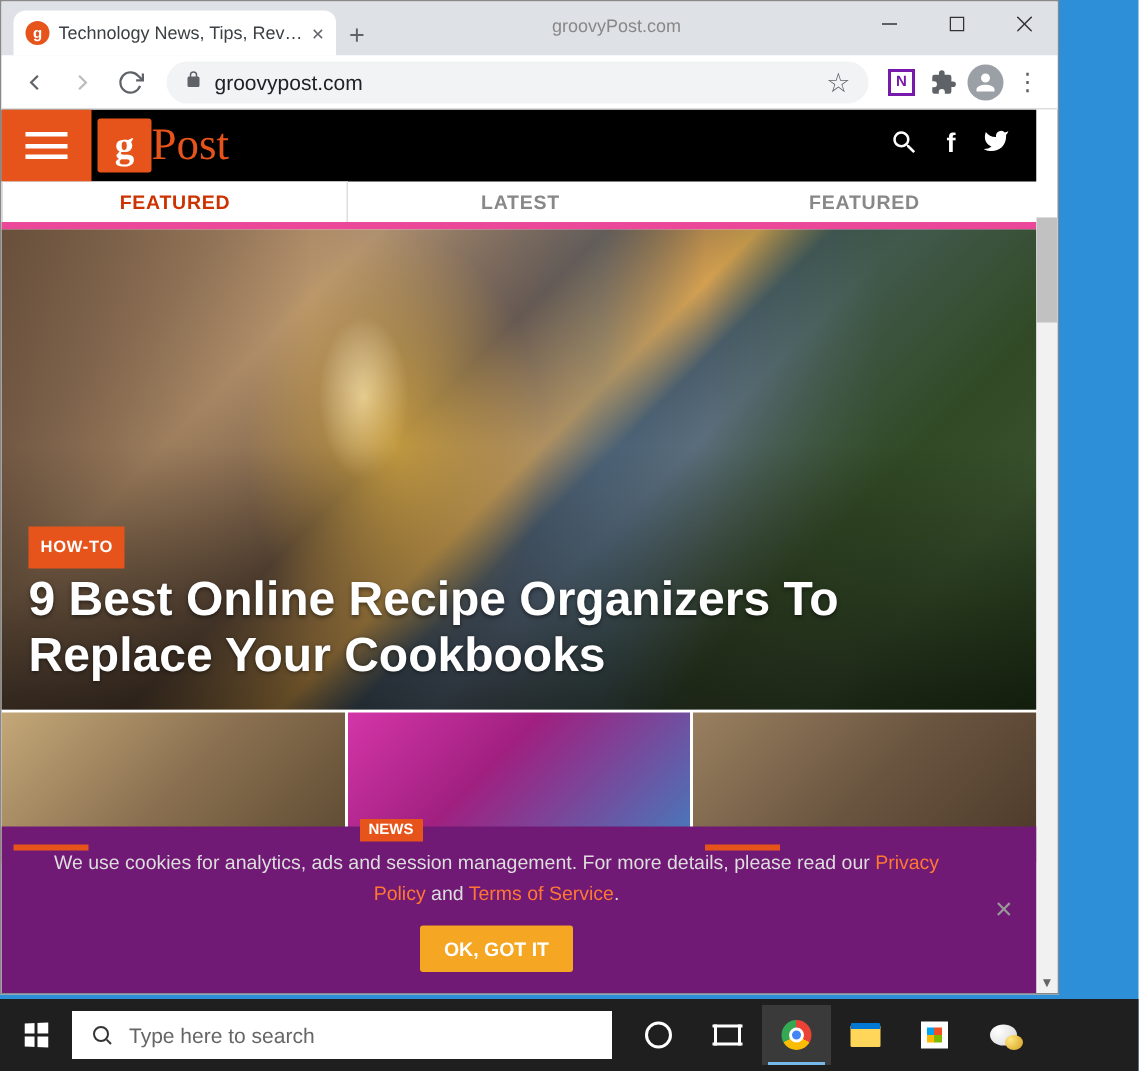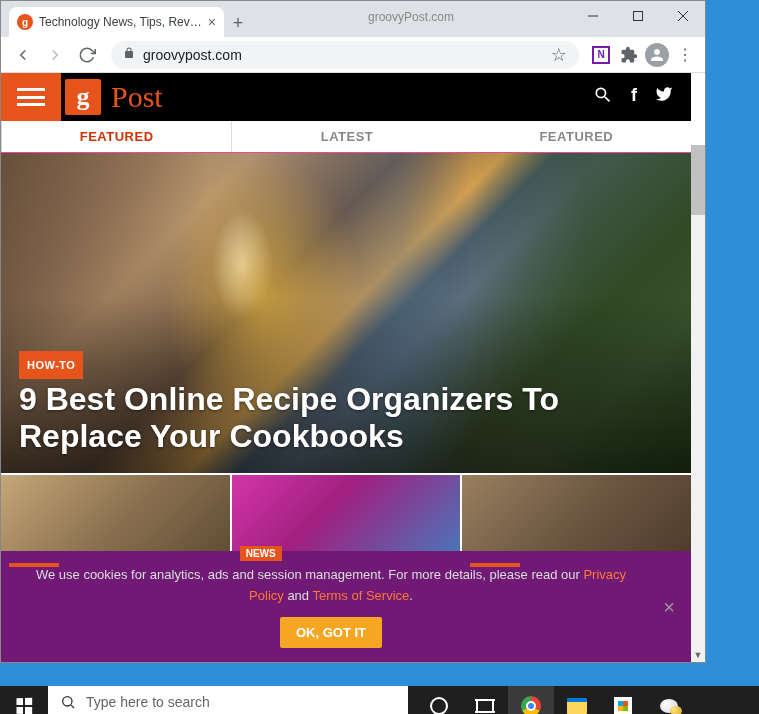--- a/index.html
+++ b/index.html
@@ -27,27 +27,27 @@
 .profile{width:24px;height:24px;background:#9aa0a6;border-radius:50%;display:flex;align-items:center;justify-content:center}
 .profile svg{width:18px;height:18px;fill:#fff}
 .menu-dots{font-size:16px;color:#5f6368}
 .content{flex:1;position:relative;overflow:hidden}
 .site-header{height:48px;background:#000;display:flex;align-items:center}
 .hamburger{width:60px;height:48px;background:#e6541b;display:flex;align-items:center;justify-content:center;cursor:pointer}
 .hamburger-lines{width:28px;height:18px;display:flex;flex-direction:column;justify-content:space-between}
 .hamburger-lines span{height:3px;background:#fff}
 .logo{display:flex;align-items:center;margin-left:4px}
 .logo-g{width:36px;height:36px;background:#e6541b;color:#fff;display:flex;align-items:center;justify-content:center;font-size:26px;font-weight:bold;font-family:Georgia,serif;border-radius:2px}
-.logo-post{color:#e6541b;font-size:30px;font-family:Georgia,serif;margin-left:10px}
+.logo-post{color:#e6541b;font-size:30px;font-family:Georgia,serif;margin-left:0}
 .header-icons{margin-left:auto;display:flex;gap:18px;padding-right:18px;color:#fff}
 .header-icons span{cursor:pointer}
 .hi-search svg{width:20px;height:20px;fill:#fff}
 .hi-fb{font-weight:bold;font-size:18px;font-family:Arial}
 .hi-tw svg{width:18px;height:18px;fill:#fff}
-.nav-tabs{height:32px;display:flex;border-bottom:1px solid #ec4899}
+.nav-tabs{height:32px;display:flex;border-bottom:5px solid #ec4899}
 .nav-tab{flex:1;display:flex;align-items:center;justify-content:center;font-size:13px;font-weight:bold;color:#888;cursor:pointer;letter-spacing:0.5px}
 .nav-tab.active{color:#cc3300;background:#fff;border:1px solid #ddd;border-bottom:none;border-top:none}
 .hero{height:320px;background:linear-gradient(135deg,#8a6d4f 0%,#a08060 15%,#b8956d 25%,#6b5440 40%,#d4a050 50%,#4a5d6b 55%,#5a6d7b 60%,#3a4d2b 75%,#4a5d3b 85%,#2a3d1b 100%);position:relative;display:flex;flex-direction:column;justify-content:flex-end;padding:18px}
 .hero::before{content:"";position:absolute;inset:0;background:radial-gradient(ellipse 180px 260px at 38% 45%,rgba(230,180,60,0.7) 0%,transparent 55%),radial-gradient(ellipse 50px 90px at 35% 35%,rgba(245,245,245,0.85) 0%,transparent 60%),linear-gradient(90deg,rgba(70,50,40,0.5) 0%,transparent 30%,rgba(90,100,130,0.25) 48%,rgba(80,110,140,0.35) 58%,transparent 68%,rgba(40,70,30,0.5) 85%)}
 .hero::after{content:"";position:absolute;left:0;right:0;bottom:0;height:55%;background:linear-gradient(to top,rgba(0,0,0,0.55),transparent)}
 .badge{background:#e6541b;color:#fff;font-size:11px;font-weight:bold;padding:8px 8px;align-self:flex-start;z-index:2;position:relative;letter-spacing:0.5px}
 .hero-title{color:#fff;font-size:32px;font-weight:800;line-height:1.15;margin-top:2px;z-index:2;position:relative;text-shadow:0 1px 3px rgba(0,0,0,0.5)}
 .thumbs{display:flex;gap:2px;height:100px;margin-top:2px}
 .thumb{flex:1;position:relative;display:flex;flex-direction:column;justify-content:flex-end;padding:8px}
 .thumb1{background:linear-gradient(135deg,#c4a878 0%,#8a7050 50%,#5a4830 100%)}
@@ -57,21 +57,21 @@
 .thumb-badge{background:#e6541b;color:#fff;font-size:10px;font-weight:bold;padding:2px 6px;align-self:flex-start;position:relative;z-index:1}
 .thumb-bar{width:50px;height:4px;background:#e6541b;position:relative;z-index:1}
 .cookie-bar{position:absolute;left:0;right:14px;bottom:0;background:#701a75;padding:14px 50px 14px 20px;text-align:center}
 .cookie-text{color:#ddd;font-size:13px;line-height:1.6}
 .cookie-link{color:#ff7733;cursor:pointer}
 .cookie-btn{background:#f5a623;color:#fff;border:none;padding:8px 16px;font-size:13px;font-weight:bold;margin-top:10px;cursor:pointer;border-radius:2px}
 .cookie-close{position:absolute;right:16px;top:50%;transform:translateY(-50%);color:#999;font-size:20px;cursor:pointer}
 .vscroll{position:absolute;right:0;top:72px;bottom:0;width:14px;background:#f1f1f1}
 .vscroll-thumb{position:absolute;top:0;width:14px;height:70px;background:#c1c1c1}
 .vscroll-down{position:absolute;bottom:0;width:14px;height:14px;display:flex;align-items:center;justify-content:center;color:#666;font-size:9px}
-.taskbar{position:absolute;left:0;right:0;bottom:0;height:28px;background:#1f1f1f;display:flex;}
+.taskbar{position:absolute;left:0;right:0;bottom:0;height:48px;background:#1f1f1f;display:flex;align-items:center}
 .start-btn{width:48px;height:40px;display:flex;align-items:center;justify-content:center;cursor:pointer}
 .win-logo{display:grid;grid-template-columns:1fr 1fr;grid-template-rows:1fr 1fr;gap:2px;width:16px;height:16px;transform:perspective(40px) rotateY(-12deg)}
 .win-logo span{background:#fff}
 .search-box{width:360px;height:32px;background:#fff;display:flex;align-items:center;padding:0 12px;gap:10px;margin-left:0}
 .search-box svg{width:16px;height:16px}
 .search-text{color:#666;font-size:14px}
 .task-icons{display:flex;margin-left:8px;height:40px}
 .task-icon{width:46px;height:40px;display:flex;align-items:center;justify-content:center;cursor:pointer;position:relative}
 .task-icon.active-app{background:#3a3a3a}
 .task-icon.active-app::after{content:"";position:absolute;bottom:0;left:4px;right:4px;height:2px;background:#76b9ed}

